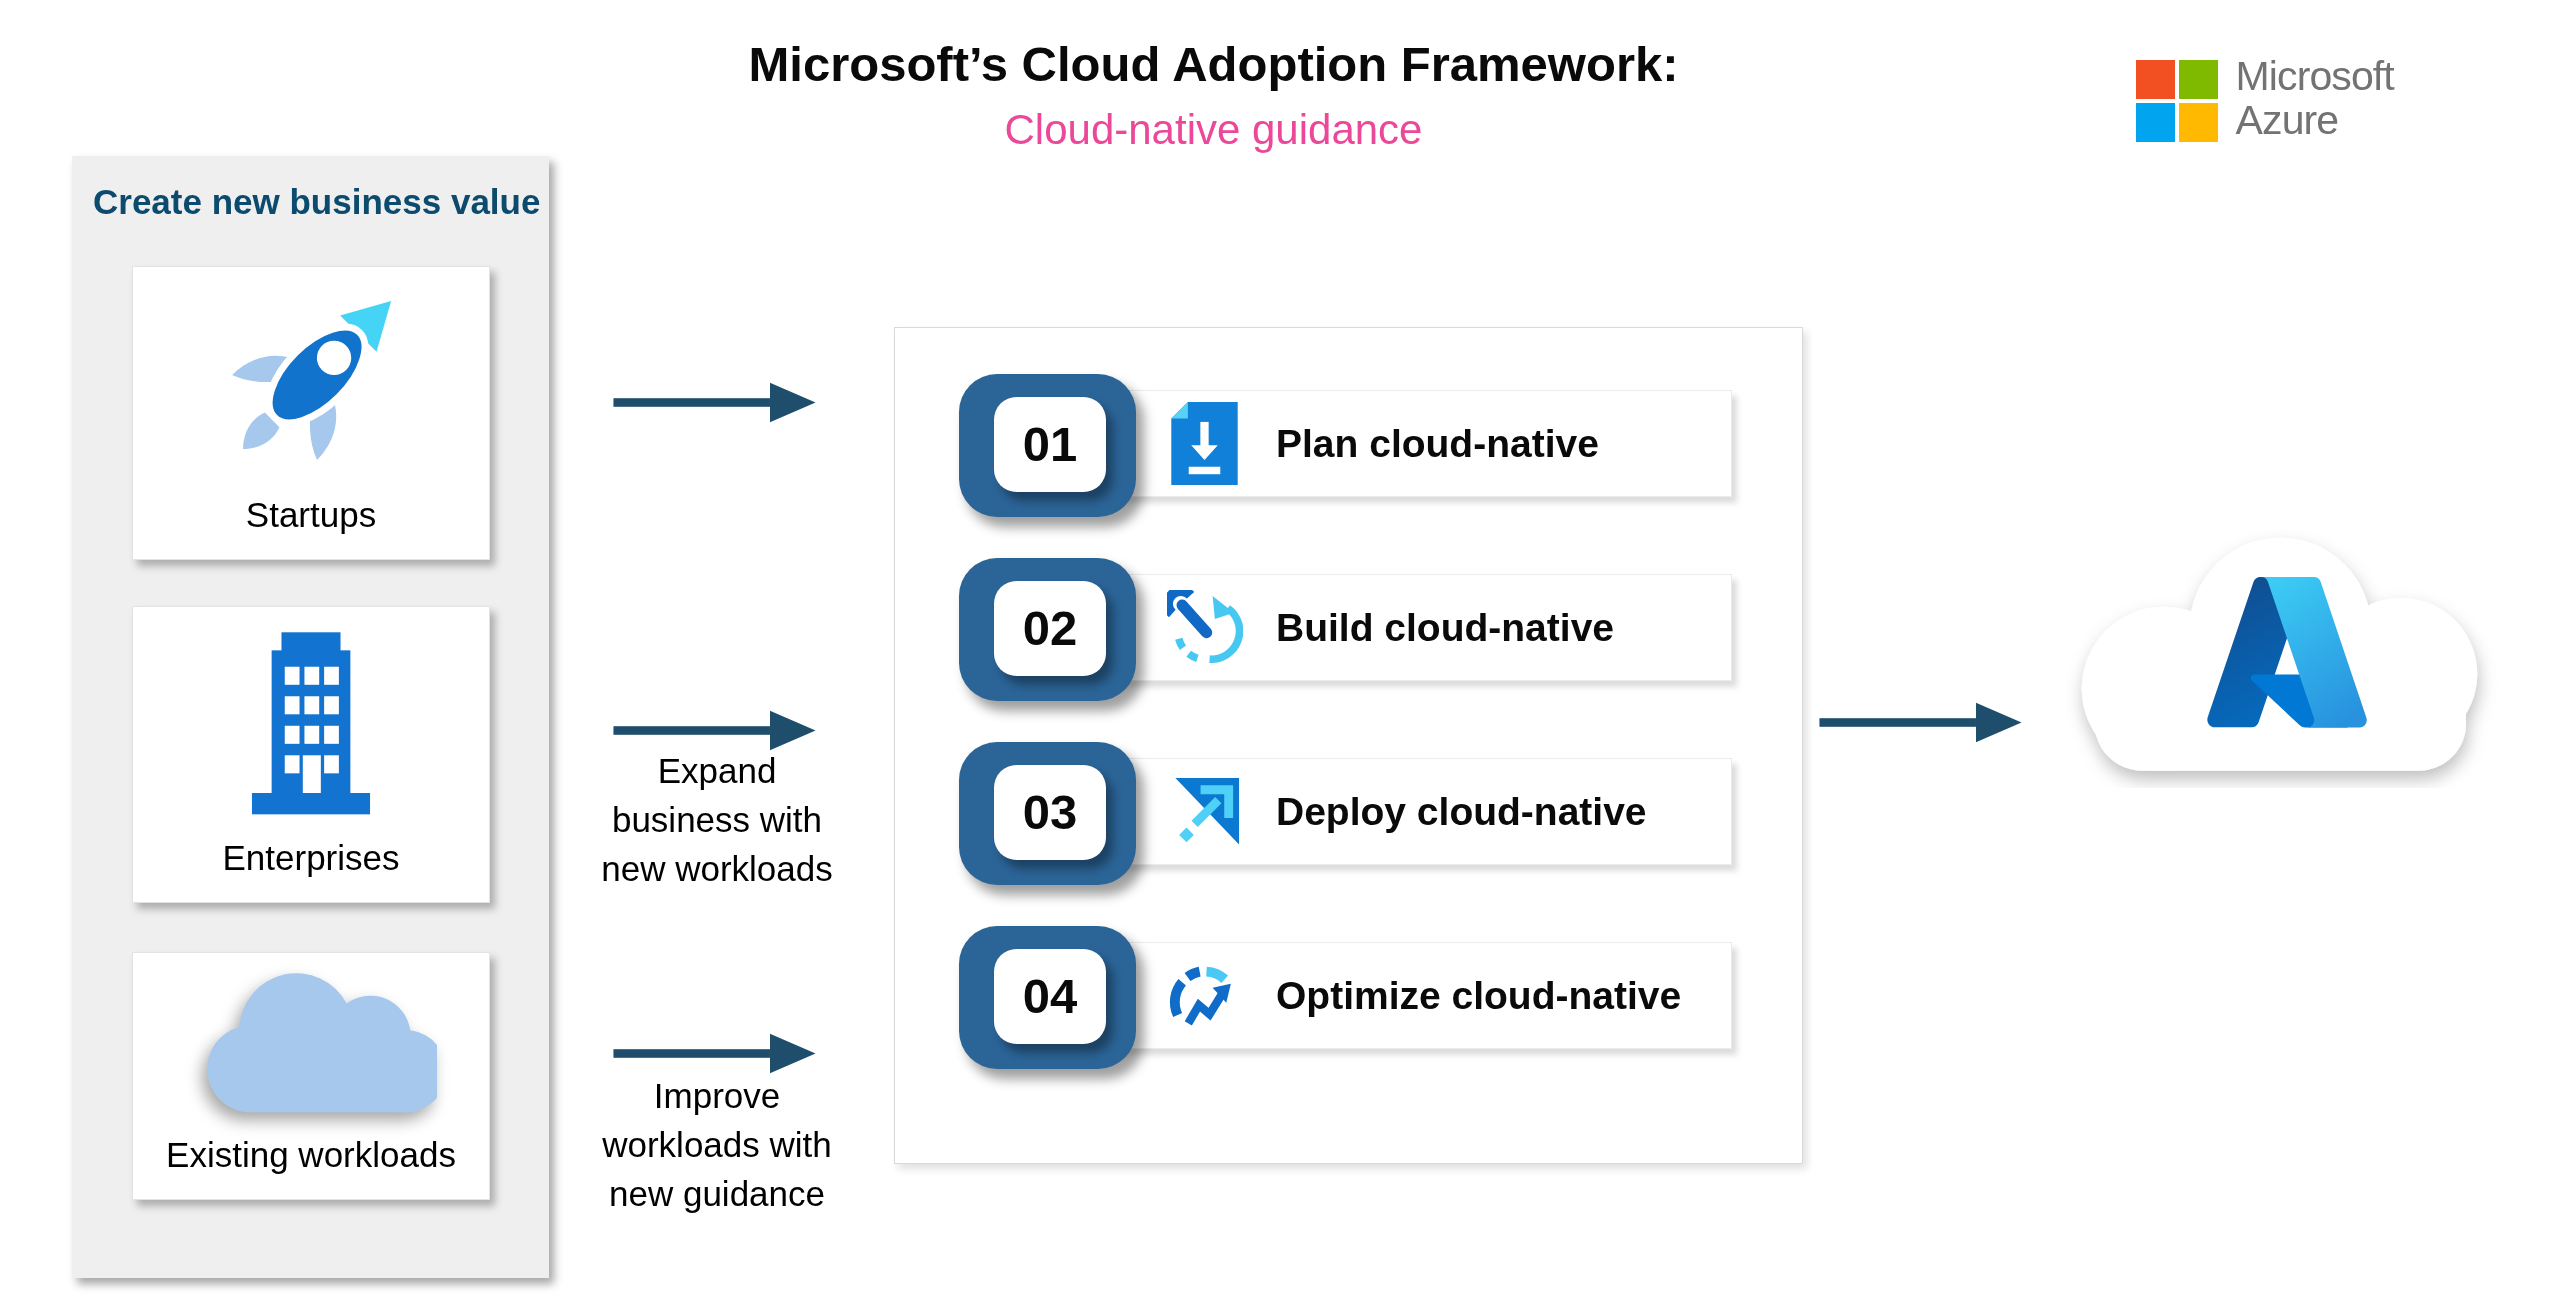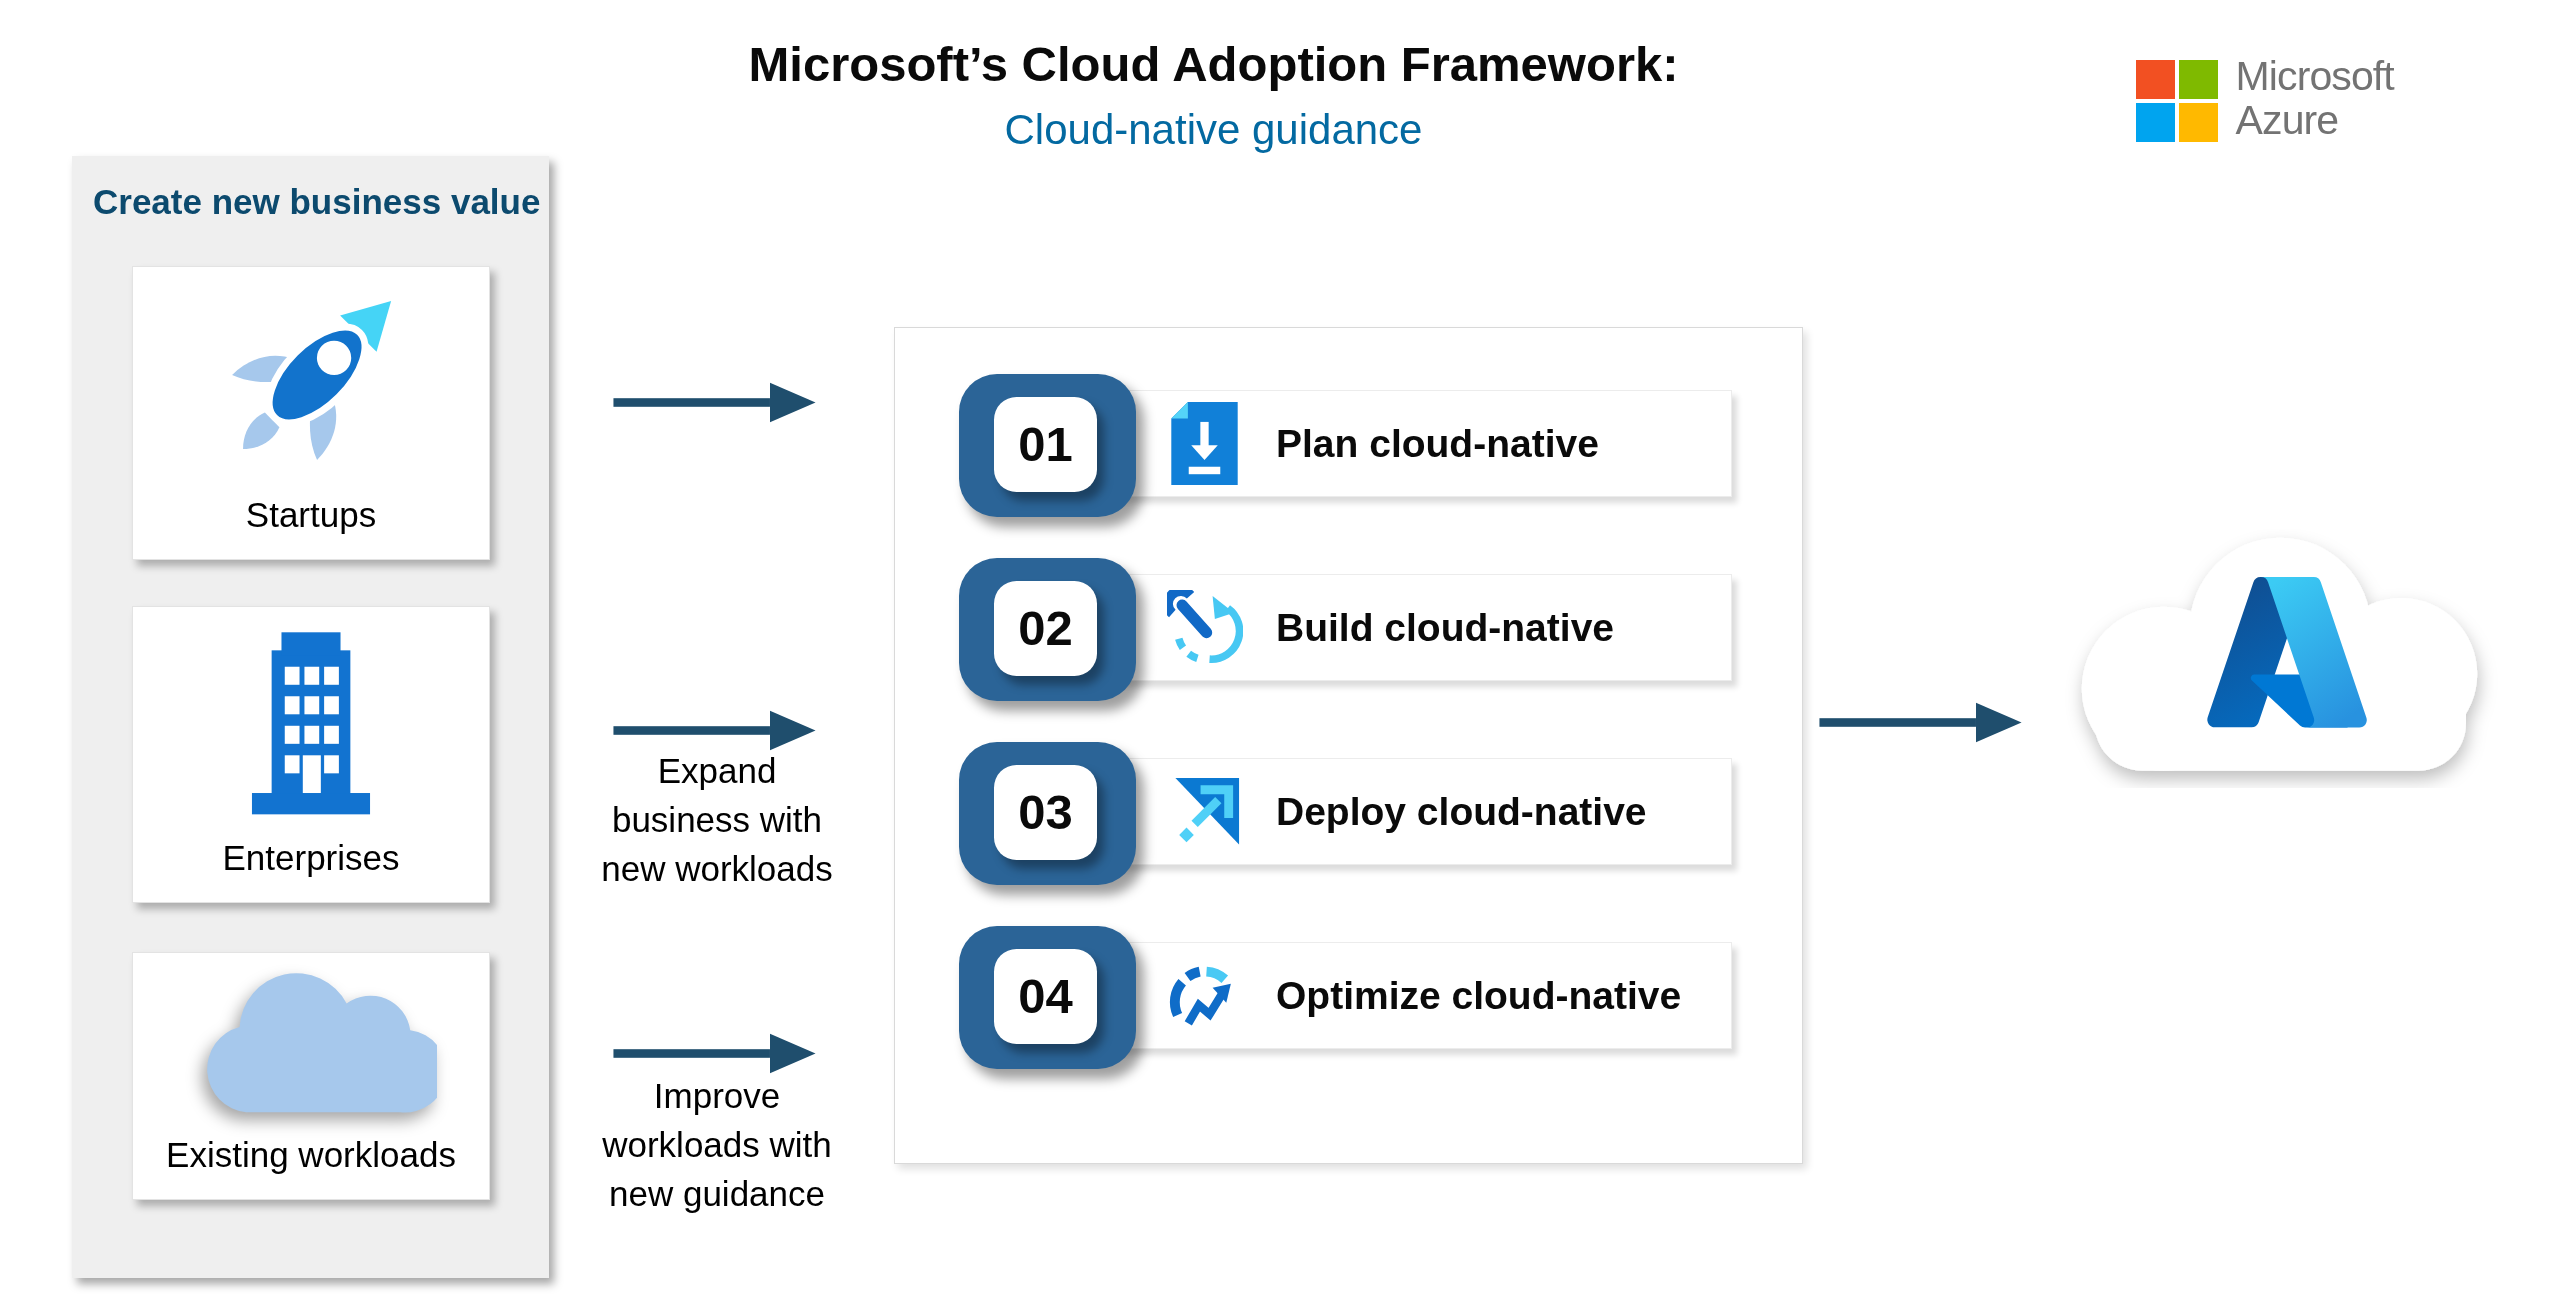--- a/index.html
+++ b/index.html
@@ -3,21 +3,21 @@
 <meta charset="utf-8">
 <style>
   html,body { margin:0; padding:0; background:#ffffff; }
   .canvas {
     position:relative; width:2576px; height:1309px; background:#ffffff;
     font-family:"Liberation Sans", sans-serif; color:#000; overflow:hidden;
   }
   
   .title { position:absolute; left:695px; top:36px; width:1037px; text-align:center; }
   .title-l1 { font-size:49px; font-weight:700; color:#0a0a0a; }
-  .title-l2 { font-size:42px; font-weight:400; color:#0369a1; margin-top:14px; }
+  .title-l2 { font-size:42px; font-weight:400; color:#ec4899; margin-top:14px; }
   
   .ms-logo { position:absolute; left:2136px; top:54px; display:flex; align-items:flex-end; }
   .ms-squares { display:grid; grid-template-columns:39px 39px; grid-auto-rows:39px; gap:4.3px; }
   .sq-red{background:#f25022;} .sq-green{background:#7fba00;}
   .sq-blue{background:#00a4ef;} .sq-yellow{background:#ffb900;}
   .ms-text { margin-left:17.3px; font-size:41px; line-height:44px; color:#737373; letter-spacing:-0.9px; }
   
   .left-panel { position:absolute; left:72px; top:156px; width:477px; height:1122px;
     background:#efefef; box-shadow:5.2px 6px 8.6px rgba(0,0,0,0.35); }
   .left-header { position:absolute; left:21px; top:26px; font-size:35px; font-weight:700; color:#0c4a6e; }
@@ -36,21 +36,21 @@
     font-size:35px; line-height:49px; color:#000; }
   .fl-1 { top:416px; } .fl-2 { top:746px; } .fl-3 { top:1071px; }
   .fa-1 { left:613px; top:381px; } .fa-2 { left:613px; top:709px; } .fa-3 { left:613px; top:1032px; }
   .result-arrow { left:1819px; top:701px; }
   
   .steps-panel { position:absolute; left:894px; top:327px; width:907px; height:835px;
     background:#ffffff; border:1.7px solid #d9d9d9; box-shadow:4.3px 5.2px 7.8px rgba(0,0,0,0.12); }
   .step-badge { position:absolute; left:959px; width:177px; height:143px; border-radius:38px;
     background:#2b6497; box-shadow:7.8px 9.5px 11.2px rgba(0,0,0,0.38); z-index:2; }
   .sb-1{top:374px;} .sb-2{top:558px;} .sb-3{top:742px;} .sb-4{top:926px;}
-  .step-badge-inner { position:absolute; left:35px; top:22.5px; width:103px; height:95px;
+  .step-badge-inner { position:absolute; left:35px; top:22.5px; width:112px; height:95px;
     border-radius:22.5px; background:#ffffff; box-shadow:7px 8.6px 9.5px rgba(0,0,0,0.35);
     display:flex; align-items:center; justify-content:center;
     font-size:49px; font-weight:700; color:#0a0a0a; }
   .step-bar { position:absolute; left:1071px; width:661px; height:107px; background:#ffffff;
     border:1.7px solid #ececec; box-shadow:5.2px 6px 6px rgba(0,0,0,0.14); z-index:1;
     display:flex; align-items:center; padding-left:93px; box-sizing:border-box; }
   .stb-1{top:390px;} .stb-2{top:574px;} .stb-3{top:758px;} .stb-4{top:942px;}
   .step-iconbox { width:79px; display:flex; align-items:center; justify-content:center; }
   .step-label { font-size:39px; font-weight:700; color:#0a0a0a; margin-left:32px; white-space:nowrap; }
   

